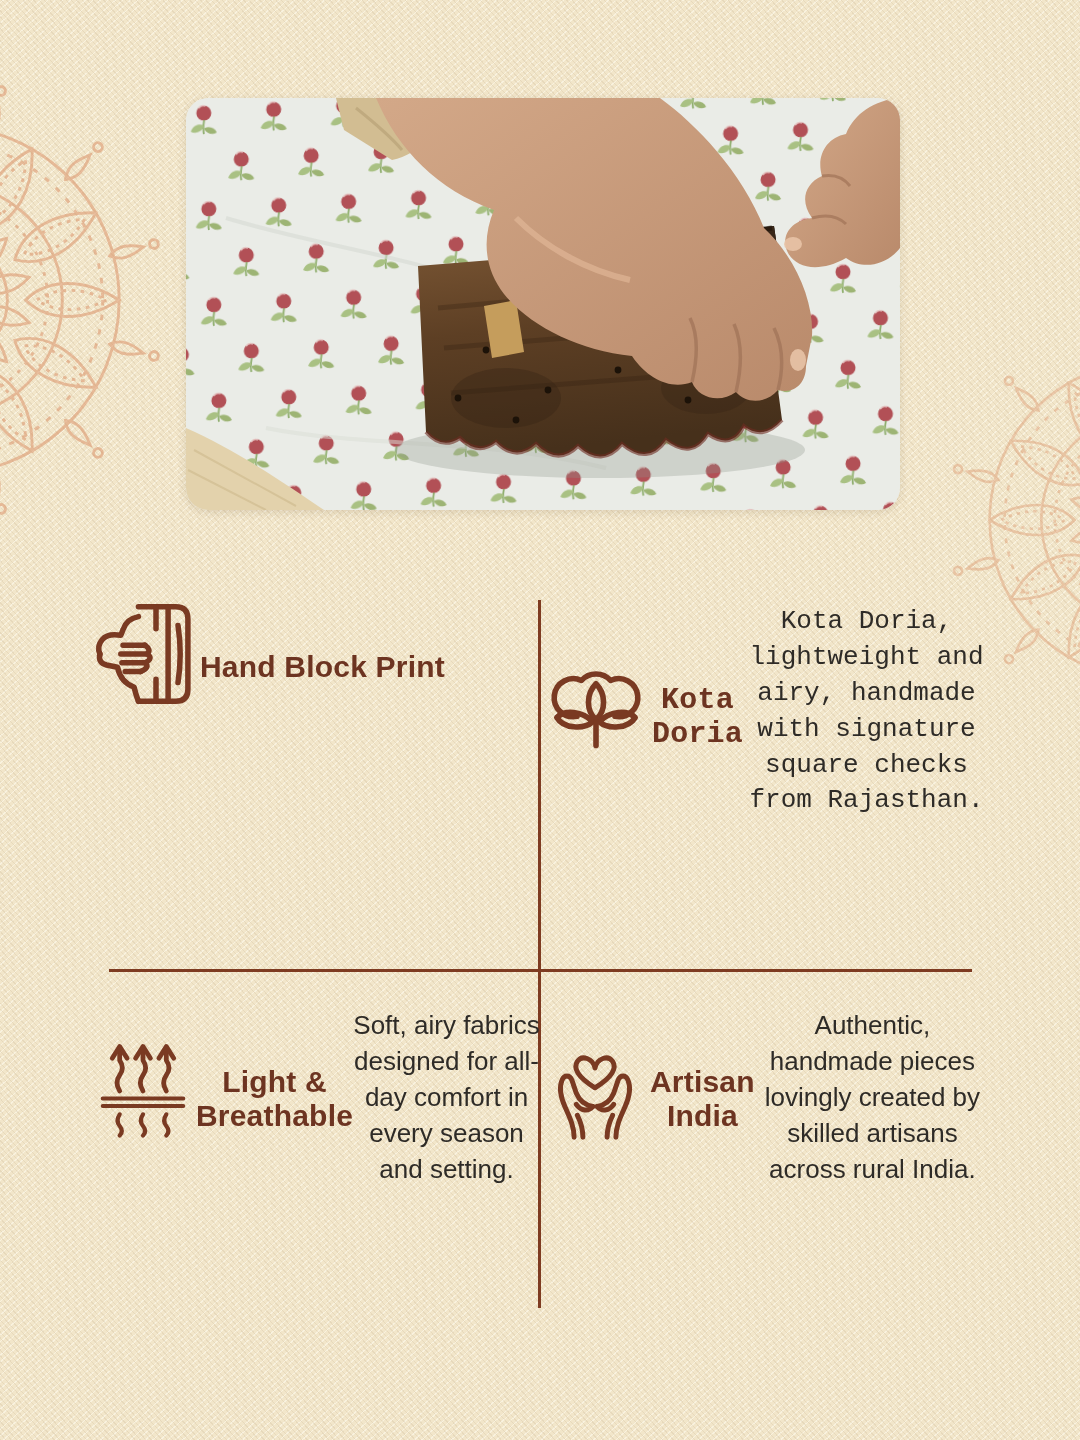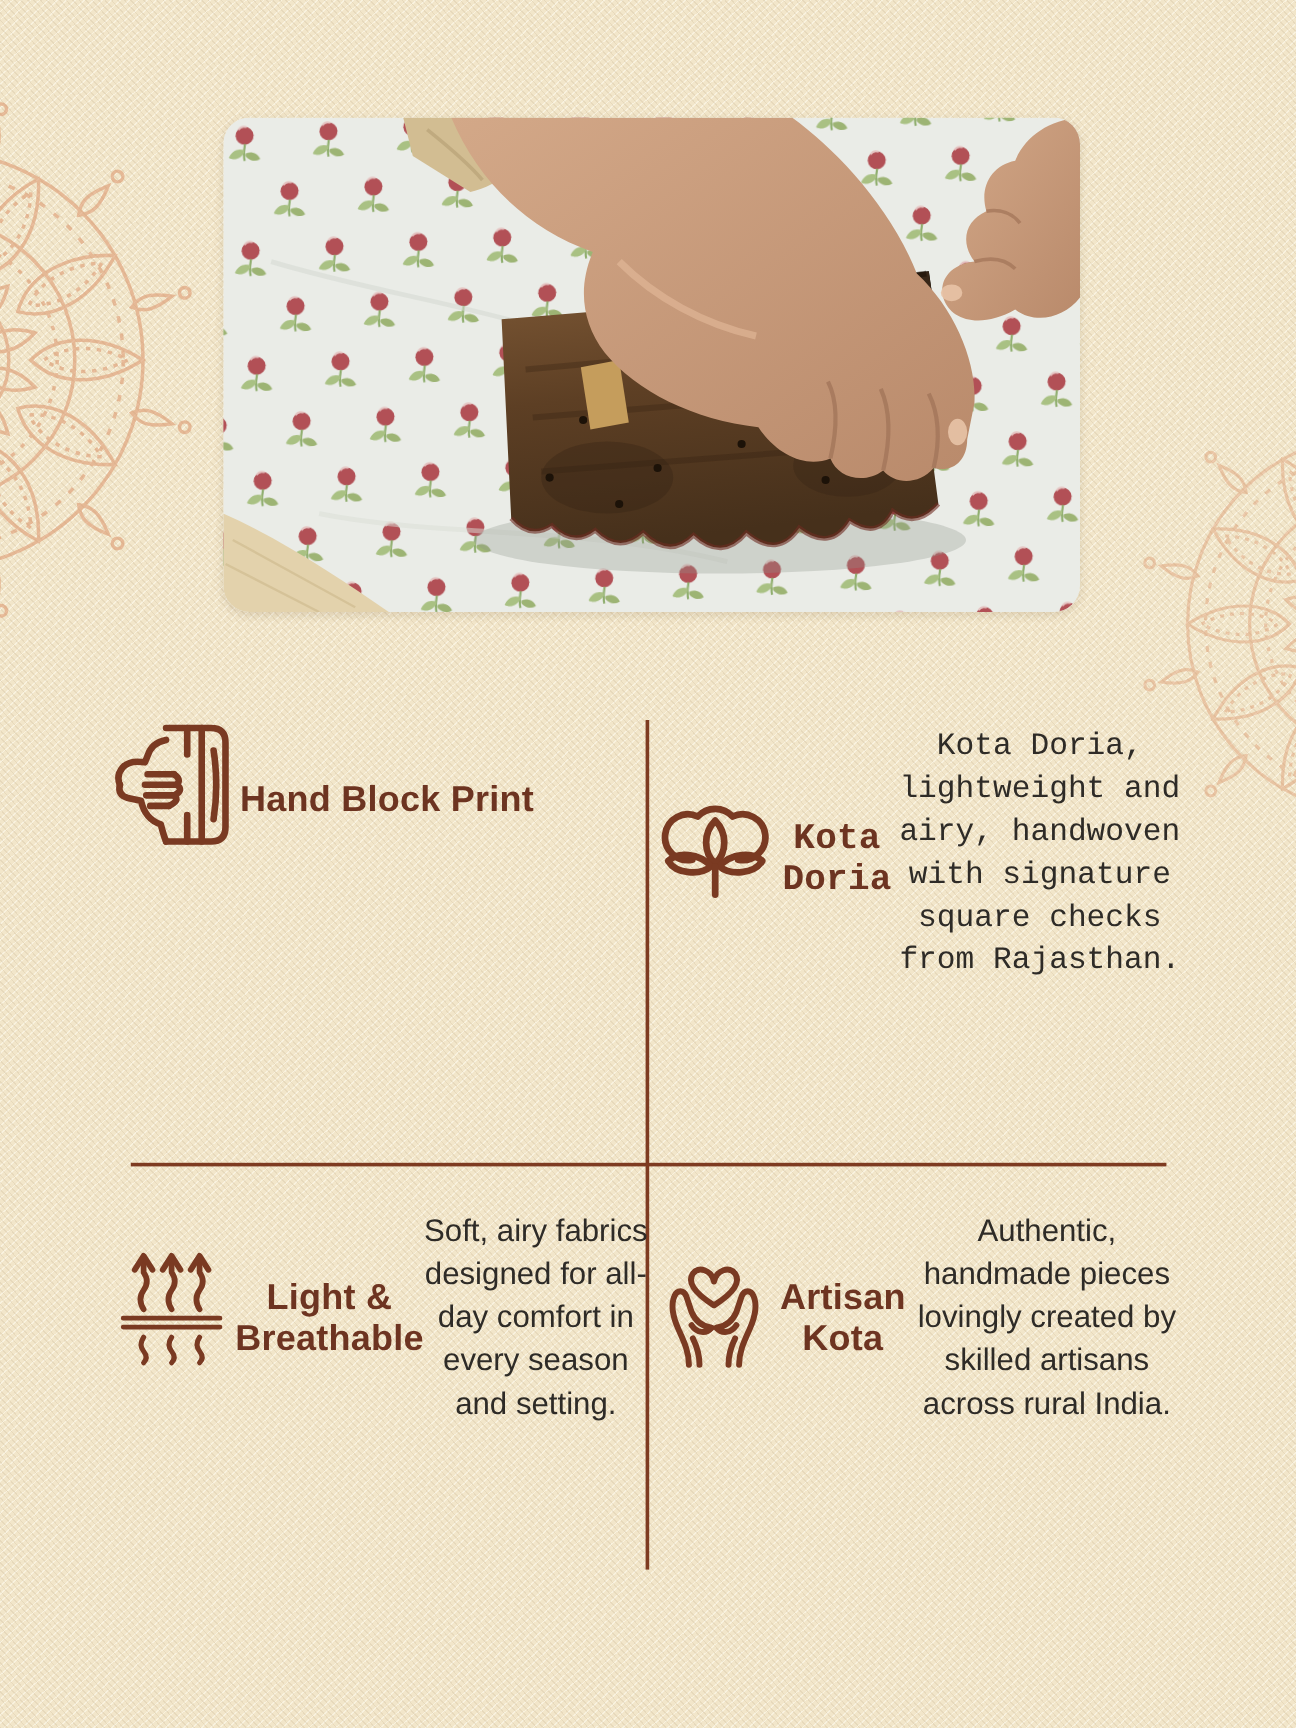--- a/index.html
+++ b/index.html
@@ -232,21 +232,21 @@
     <div class="feat-icon">
       <svg width="112" height="112" viewBox="0 0 100 100" fill="none" stroke="#7a3a22" stroke-width="5" stroke-linecap="round" stroke-linejoin="round">
         <path d="M33,61 A17,17 0 1 1 37,29 A17.5,17.5 0 0 1 63,29 A17,17 0 1 1 67,61"></path>
         <path d="M50,64 C41,56 41,41 50,32 C59,41 59,56 50,64 Z"></path>
         <path d="M47,66 C38,56 22,55 15,62 C21,72 39,73 47,66 Z"></path>
         <path d="M53,66 C62,56 78,55 85,62 C79,72 61,73 53,66 Z"></path>
         <path d="M50,66 V87"></path>
       </svg>
     </div>
     <h2 class="feat-title">Kota Doria</h2>
-    <p class="feat-desc">Kota Doria, lightweight and airy, handwoven with signature square checks from Rajasthan.</p>
+    <p class="feat-desc">Kota Doria, lightweight and airy, handmade with signature square checks from Rajasthan.</p>
   </div>
 
   <div class="cell cell-q3">
     <div class="feat-icon">
       <svg width="106" height="106" viewBox="0 0 100 100" fill="none" stroke="#7a3a22" stroke-width="4.5" stroke-linecap="round" stroke-linejoin="round">
         <path d="M12,58 H88 M12,65 H88" stroke-width="3.8"></path>
         <path d="M28,51 q-5,-8 0,-15 q5,-7 0,-14 v-8"></path>
           <path d="M21,20 L28,9 L35,20"></path>
         <path d="M50,51 q-5,-8 0,-15 q5,-7 0,-14 v-8"></path>
           <path d="M43,20 L50,9 L57,20"></path>
@@ -266,17 +266,17 @@
       <svg width="110" height="110" viewBox="0 0 100 100" fill="none" stroke="#7a3a22" stroke-width="4.5" stroke-linecap="round" stroke-linejoin="round">
         <path d="M50,30 C48,21 38,18 34,24 C30,30 34,38 50,48 C66,38 70,30 66,24 C62,18 52,21 50,30 Z"></path>
         <path d="M31,93 C31,83 27,75 23,66 C19,57 17,48 20,41 C22,36 27,36 29,41 L33,53 C36,60 42,64 48,65"></path>
         <path d="M48,65 C44,70 37,69 33,63"></path>
         <path d="M39,93 C39,85 37,79 34,73"></path>
         <path d="M69,93 C69,83 73,75 77,66 C81,57 83,48 80,41 C78,36 73,36 71,41 L67,53 C64,60 58,64 52,65"></path>
         <path d="M52,65 C56,70 63,69 67,63"></path>
         <path d="M61,93 C61,85 63,79 66,73"></path>
       </svg>
     </div>
-    <h2 class="feat-title">Artisan Kota</h2>
+    <h2 class="feat-title">Artisan India</h2>
     <p class="feat-desc">Authentic, handmade pieces lovingly created by skilled artisans across rural India.</p>
   </div>
 
 </div>
 
 </body></html>

